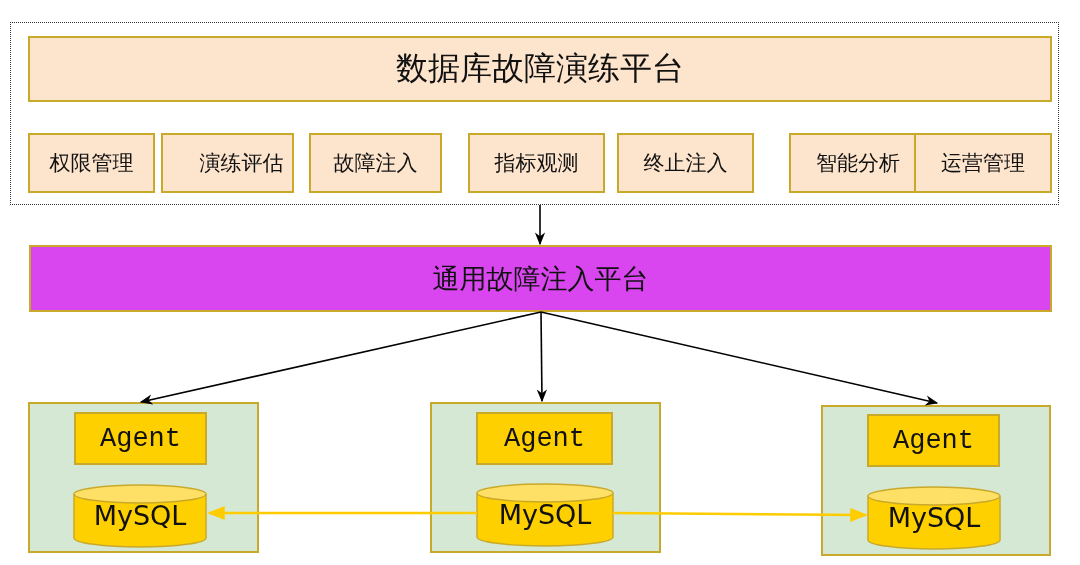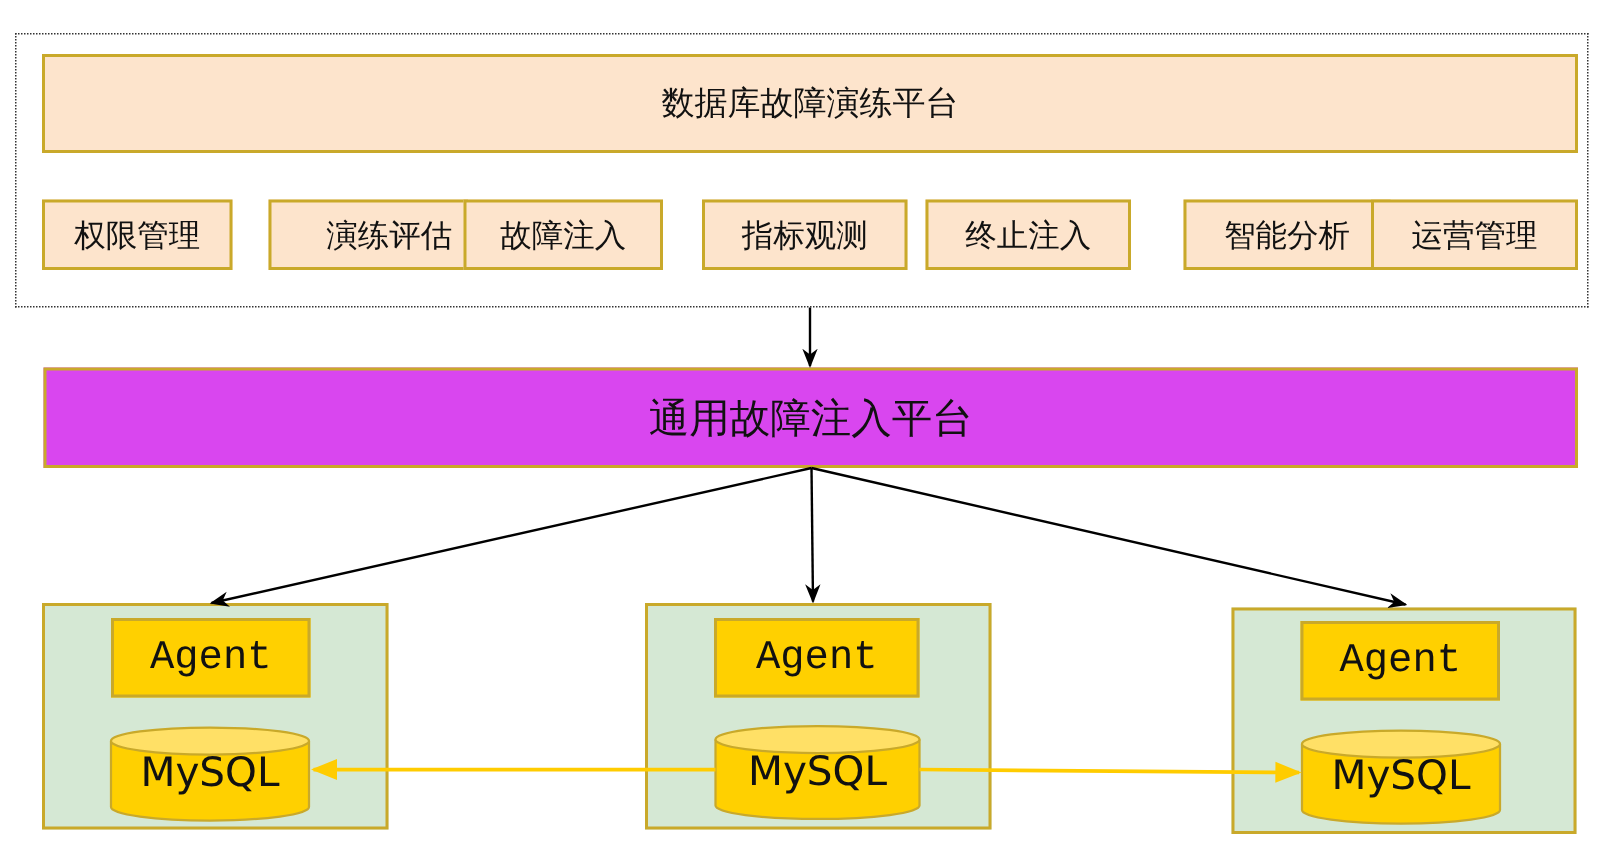--- a/index.html
+++ b/index.html
@@ -3,22 +3,22 @@
 <meta charset="utf-8">
 <style>
   html, body { margin:0; padding:0; background:#ffffff; }
   body { width:1080px; height:565px; position:relative; overflow:hidden;
          font-family:"DejaVu Sans","Liberation Sans",sans-serif; color:#111; }
   .abs { position:absolute; box-sizing:border-box; }
   .outer { left:10px; top:22px; width:1049px; height:183px;
            border:1.5px dotted #333; }
   .peach { background:#fde4cc; border:2px solid #c9a92a; display:flex;
            align-items:center; justify-content:center; }
-  .title { left:28px; top:36px; width:1024px; height:66px; font-size:22px; }
-  .module { top:133px; height:47px; font-size:21px; }
+  .title { left:28px; top:36px; width:1024px; height:66px; font-size:32px; }
+  .module { top:133px; height:60px; font-size:21px; }
   .mid { left:29px; top:245px; width:1023px; height:67px; background:#d946ef;
          border:2px solid #c9a92a; display:flex; align-items:center; justify-content:center;
          font-size:27px; }
   .node { background:#d5e8d4; border:2px solid #c9a92a; }
   .agent { background:#ffd000; border:2px solid #c9a92a; display:flex;
            align-items:center; justify-content:center; font-size:27px;
            font-family:Liberation Mono, monospace; }
   .dblabel { font-size:27px; text-align:center; font-family:"DejaVu Sans",sans-serif; }
   svg.overlay { position:absolute; left:0; top:0; }
 </style>
@@ -27,21 +27,21 @@
 
 <div class="abs outer"></div>
 
 <div class="abs peach title">
   <span>数据库故障演练平台</span>
 </div>
 
 <div class="abs peach module" style="left:28px;width:127px;">
   <span>权限管理</span>
 </div>
-<div class="abs peach module" style="left:179px;width:133px;padding-left:28px;">
+<div class="abs peach module" style="left:161px;width:133px;padding-left:28px;">
   <span>演练评估</span>
 </div>
 <div class="abs peach module" style="left:309px;width:133px;">
   <span>故障注入</span>
 </div>
 <div class="abs peach module" style="left:468px;width:137px;">
   <span>指标观测</span>
 </div>
 <div class="abs peach module" style="left:617px;width:137px;">
   <span>终止注入</span>

